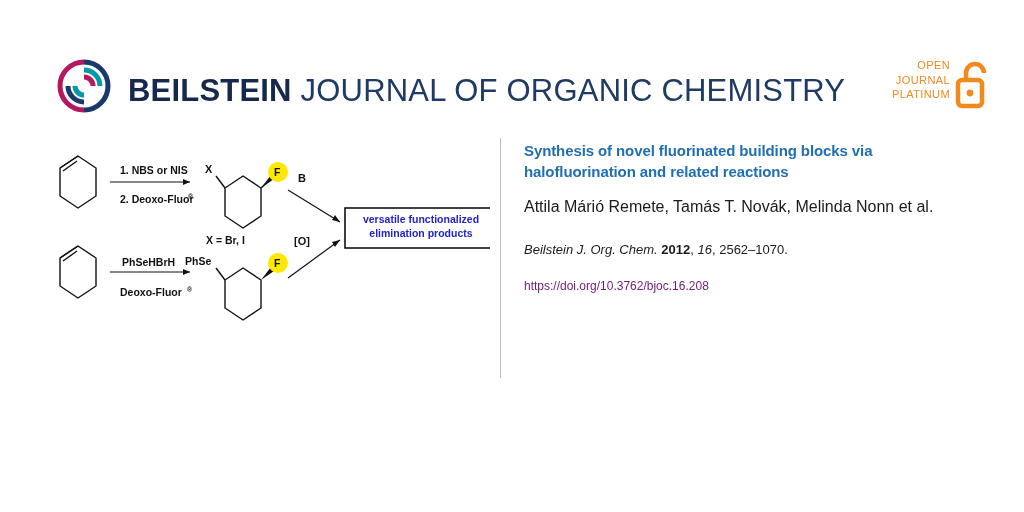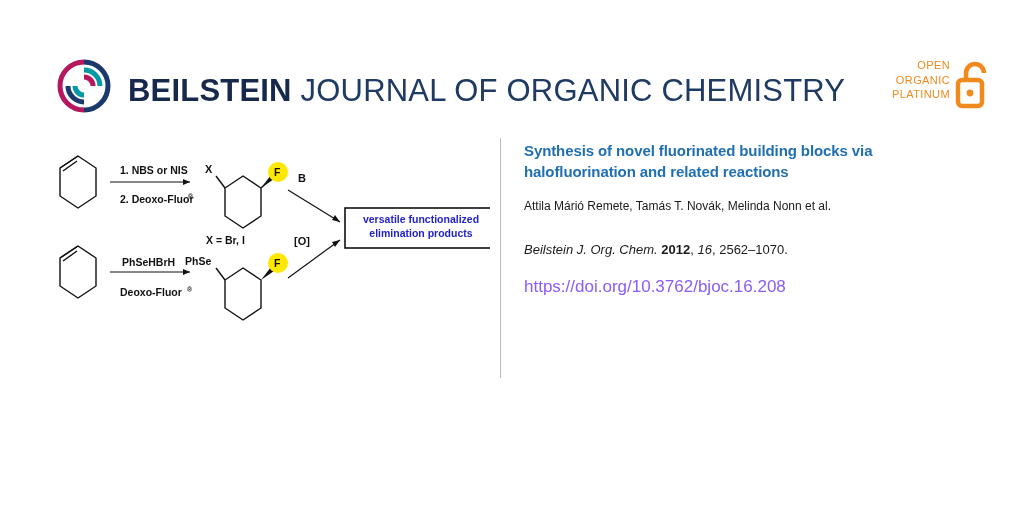--- a/index.html
+++ b/index.html
@@ -98,21 +98,21 @@
   }
   .article-title {
     font-size: 15px;
     font-weight: bold;
     line-height: 21px;
     color: #1f6fb2;
     margin: 0 0 14px 0;
     letter-spacing: -0.1px;
   }
   .authors {
-    font-size: 12px;
+    font-size: 16px;
     line-height: 21px;
     color: #1a1a1a;
     margin: 0 0 24px 0;
   }
   .citation {
     font-size: 13px;
     line-height: 18px;
     color: #1a1a1a;
     font-style: italic;
     margin: 0 0 18px 0;
@@ -121,23 +121,23 @@
     font-weight: bold;
     font-style: normal;
   }
   .citation .vol {
     margin-top: 28px;
   }
   .citation .pages {
     font-style: normal;
   }
   .doi-line {
-    font-size: 17px;
+    font-size: 12px;
     line-height: 19px;
-    color: #8b5cf6;
+    color: #701a75;
   }
 
   
   .scheme {
     position: absolute;
     left: 40px;
     top: 130px;
     width: 450px;
     height: 200px;
     font-weight: bold;
@@ -166,21 +166,21 @@
       </svg>
     </div>
 
     <div class="journal-title">
       <span class="bold">BEILSTEIN</span><span>&nbsp;</span><span class="light">JOURNAL OF ORGANIC CHEMISTRY</span>
     </div>
 
     <div class="oa-badge">
       <div class="oa-text">
         <div>OPEN</div>
-        <div>ORGANIC</div>
+        <div>JOURNAL</div>
         <div>PLATINUM</div>
       </div>
       <div class="oa-lock">
         <svg width="40" height="50" viewBox="0 0 40 50">
           <path d="M12 20 L12 13 A9 9 0 0 1 30 13" fill="none" stroke="#f08a1d" stroke-width="4.5"></path>
           <rect x="4" y="20" width="24" height="26" rx="4" fill="none" stroke="#f08a1d" stroke-width="4.5"></rect>
           <circle cx="16" cy="33" r="3.4" fill="#f08a1d"></circle>
         </svg>
       </div>
     </div>

